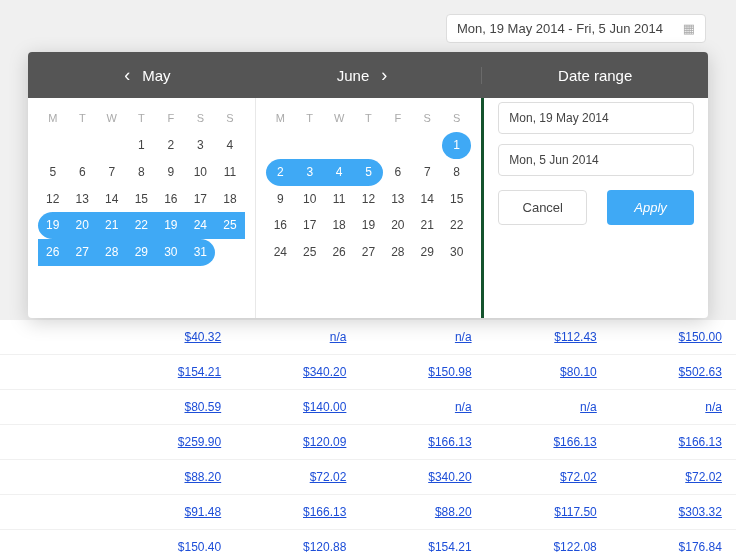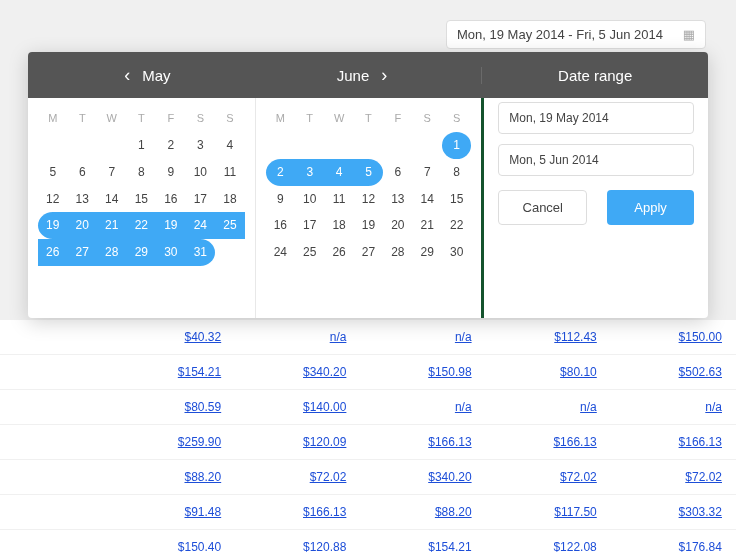--- a/index.html
+++ b/index.html
@@ -8,21 +8,21 @@
       background: #f0f0f0;
       width: 736px;
       height: 552px;
       overflow: hidden;
       position: relative;
     }
 
     
     .date-input-bar {
       position: absolute;
-      top: 20px;
+      top: 14px;
       right: 30px;
       display: flex;
       align-items: center;
       background: white;
       border: 1px solid #ddd;
       border-radius: 4px;
       padding: 6px 10px;
       font-size: 13px;
       color: #444;
       gap: 8px;
@@ -199,20 +199,21 @@
     .btn-apply {
       flex: 1;
       padding: 9px 0;
       border: none;
       background: #3fa9f5;
       color: white;
       border-radius: 4px;
       font-size: 13px;
       font-weight: 500;
       cursor: pointer;
+      font-style: italic;
     }
 
     
     .data-table {
       position: absolute;
       top: 320px;
       left: 0;
       right: 0;
       background: white;
     }

